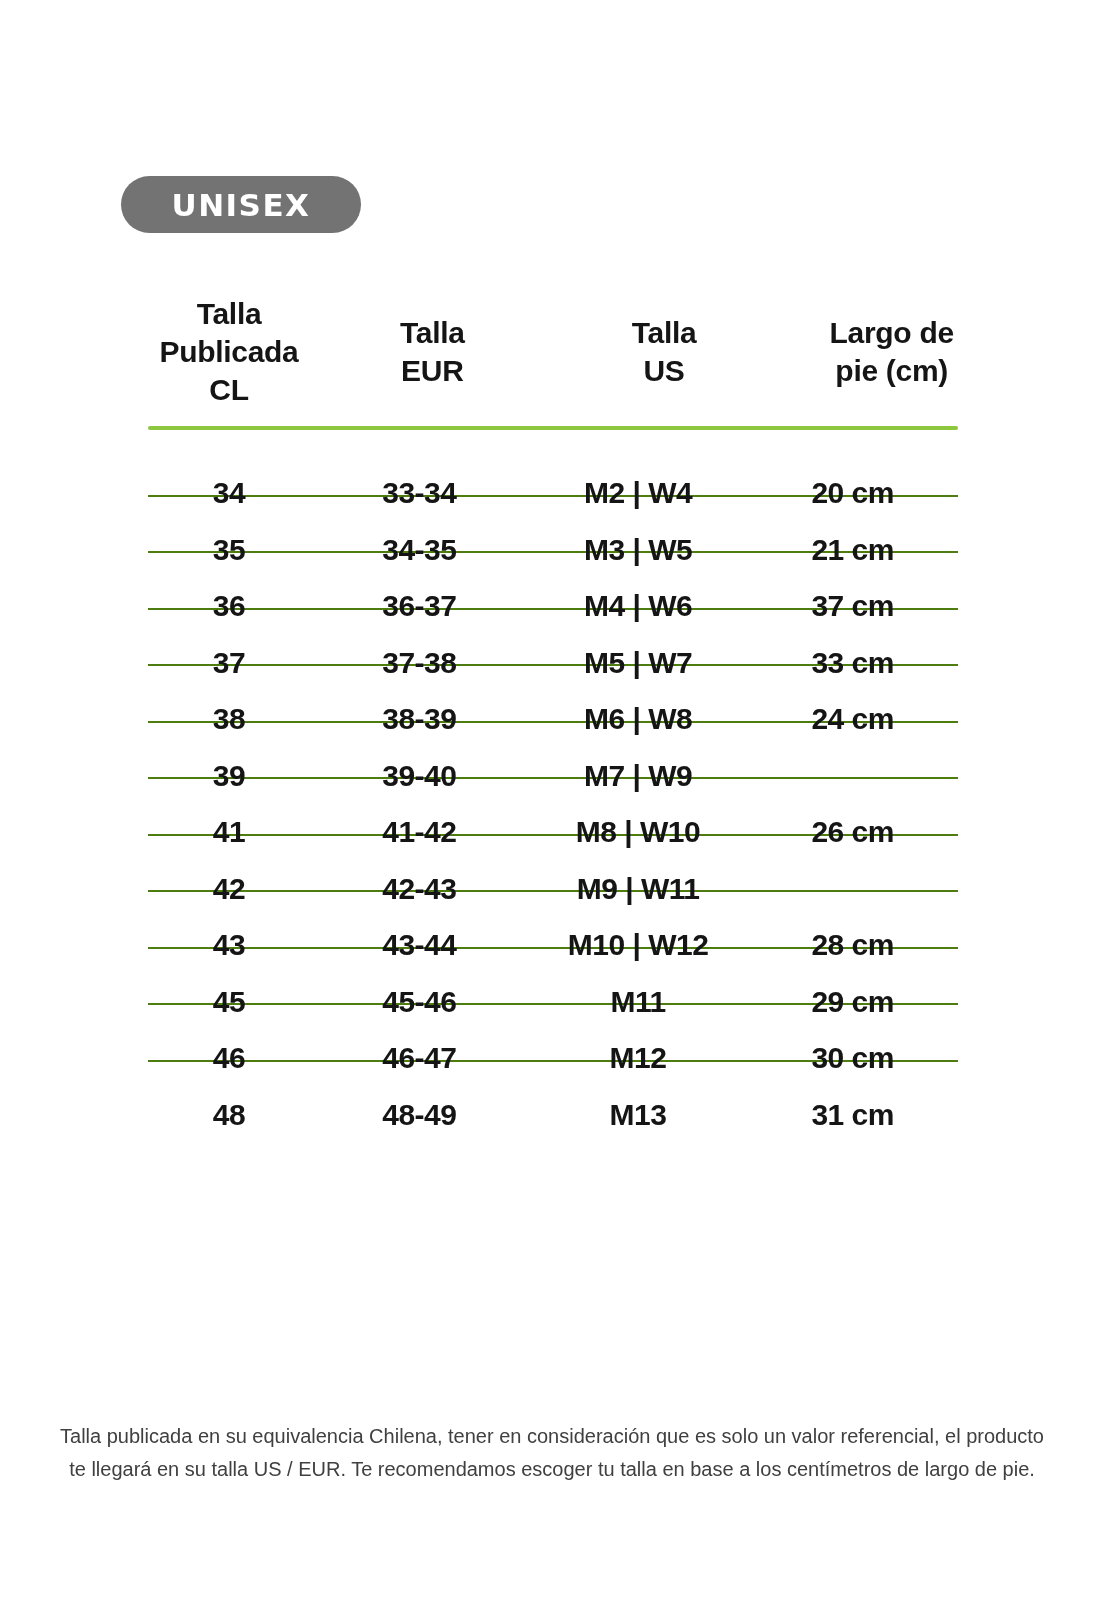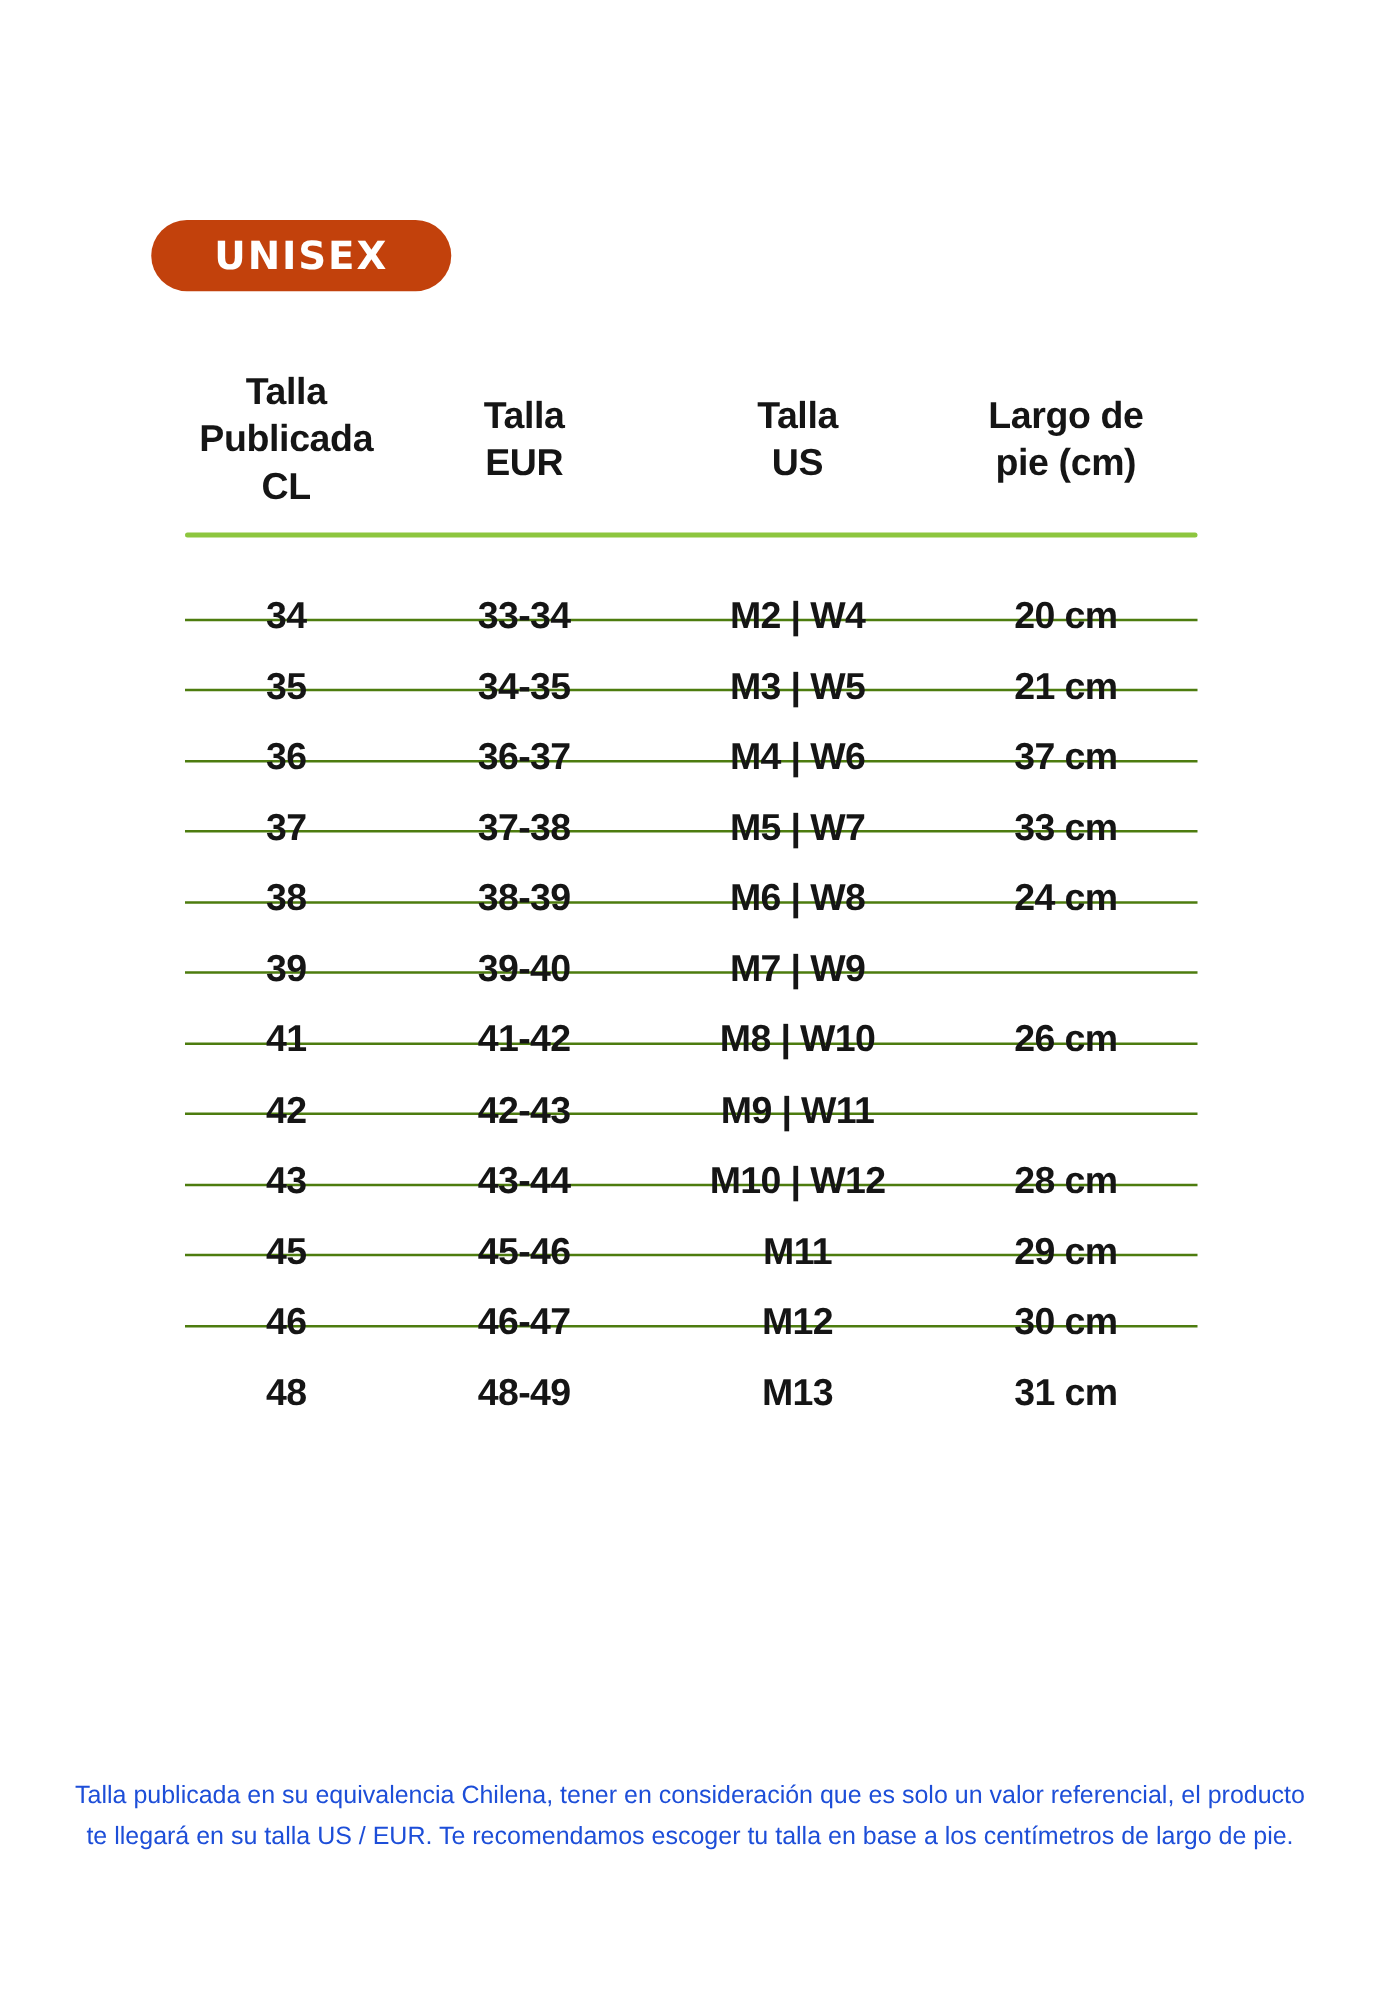--- a/index.html
+++ b/index.html
@@ -15,21 +15,21 @@
     font-family: "Liberation Sans", sans-serif;
     color: #151515;
     overflow: hidden;
   }
   .badge {
     position: absolute;
     left: 121px;
     top: 176px;
     width: 240px;
     height: 57px;
-    background: #c2410c;
+    background: #737373;
     border-radius: 29px;
     display: flex;
     align-items: center;
     justify-content: center;
   }
   .badge-label {
     color: #ffffff;
     font-weight: bold;
     font-size: 31px;
     letter-spacing: 1.5px;
@@ -39,20 +39,21 @@
     position: absolute;
     left: 148px;
     top: 288px;
     width: 810px;
   }
   .thead {
     display: grid;
     grid-template-columns: 20% 27% 27% 26%;
     align-items: center;
     min-height: 128px;
+    gap: 13px;
   }
   .th {
     text-align: center;
     font-weight: bold;
     font-size: 30px;
     line-height: 38px;
     white-space: pre-line;
     letter-spacing: -0.3px;
   }
   .header-rule {
@@ -81,21 +82,21 @@
     margin-top: 36px;
   }
   .footnote {
     position: absolute;
     left: 0;
     right: 0;
     top: 1420px;
     text-align: center;
     font-size: 20px;
     line-height: 33px;
-    color: #1d4ed8;
+    color: #404040;
     white-space: pre-line;
     font-weight: 400;
   }
 </style>
 </head>
 <body>
 
 <div class="page">
 
   <div class="badge">

